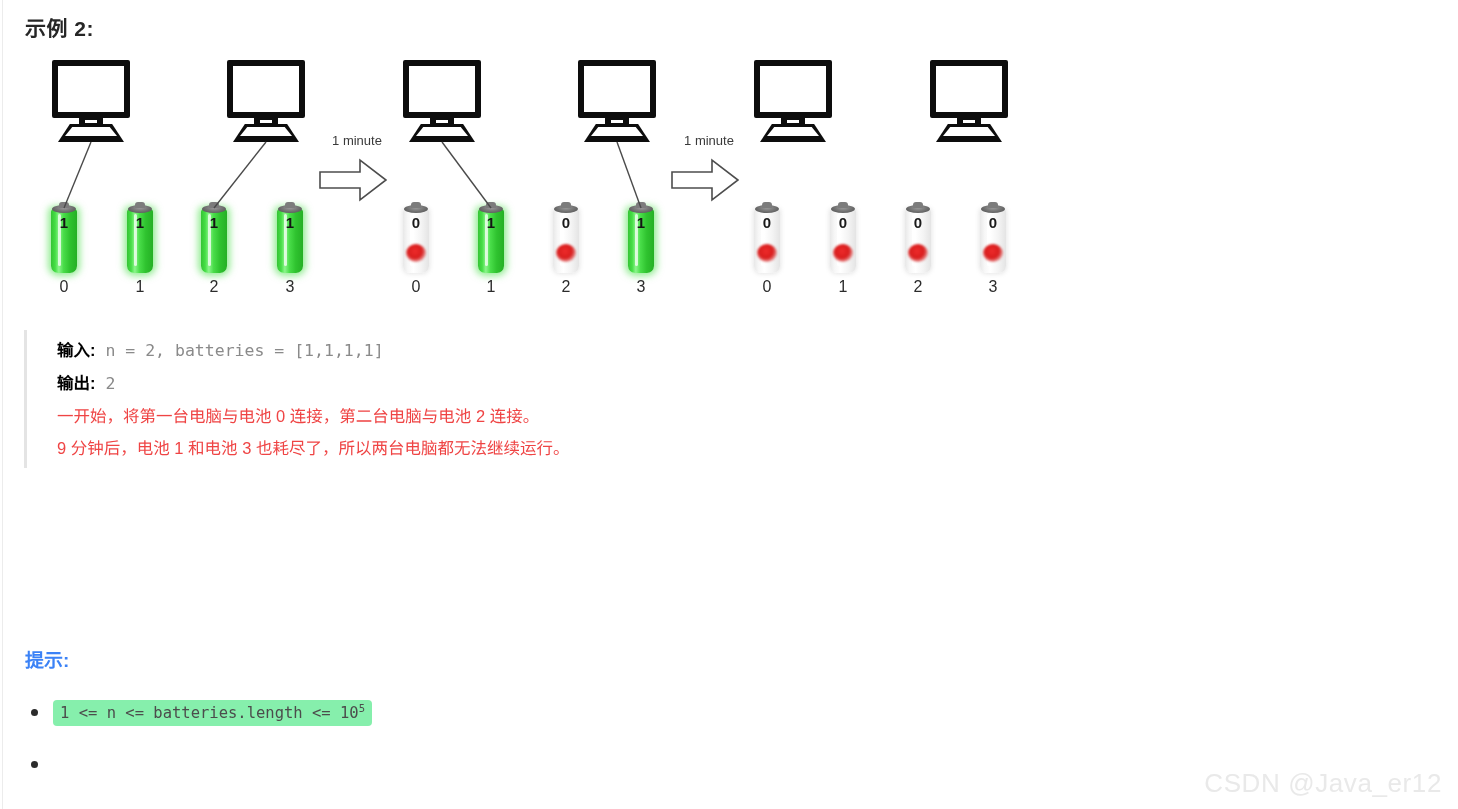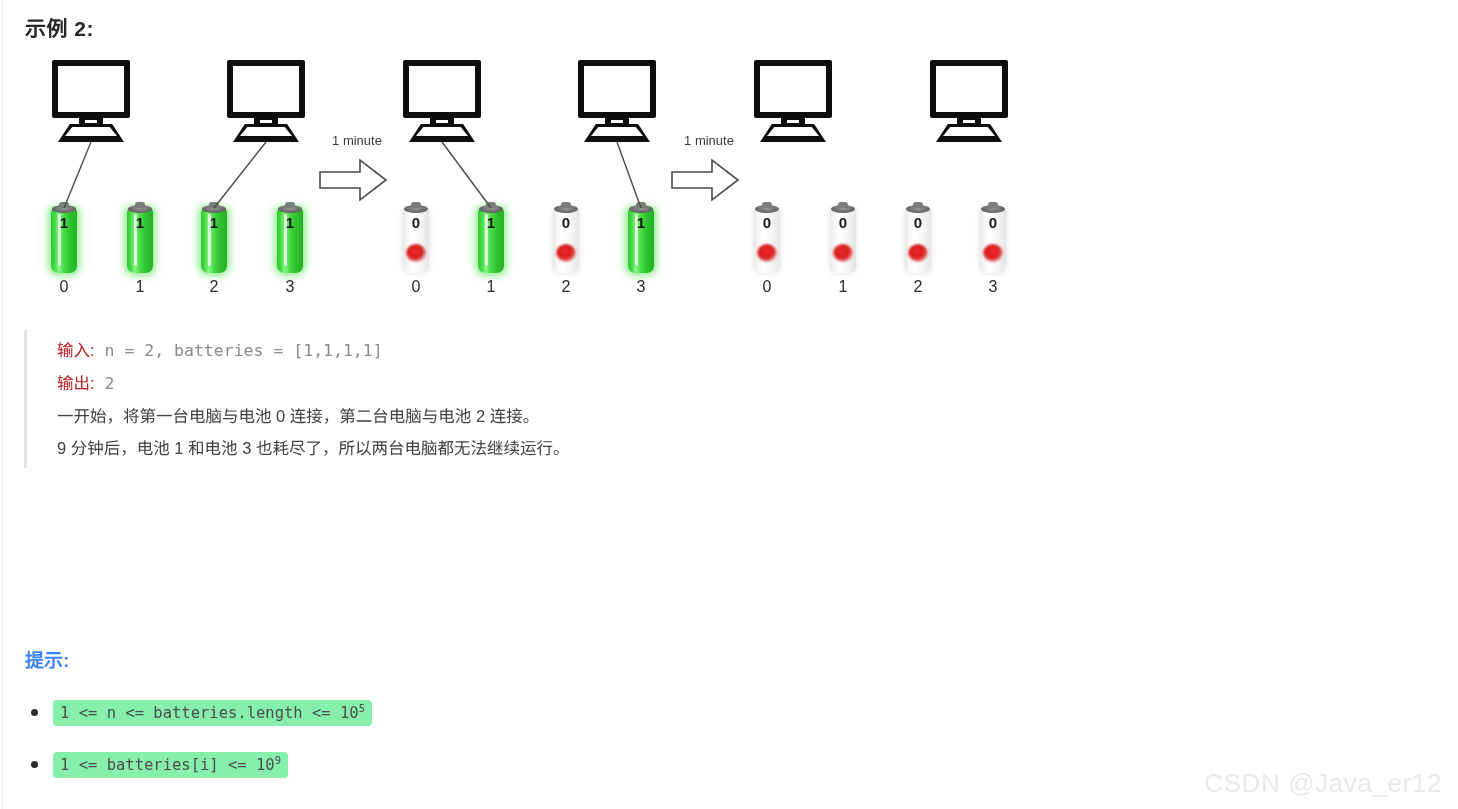--- a/index.html
+++ b/index.html
@@ -195,29 +195,29 @@
     padding: 4px 0 4px 30px;
   }
   .quote .line {
     font-family: "DejaVu Sans Mono", "Liberation Mono", monospace;
     font-size: 16.5px;
     line-height: 32px;
     color: #8a8a8a;
     white-space: pre;
   }
   .quote .line b {
-    color: #b91c1c;
+    color: #000000;
     font-family: "Liberation Sans", sans-serif;
-    font-weight: normal;
+    font-weight: bold;
   }
   .quote .zh {
     font-family: "Liberation Sans", "DejaVu Sans", sans-serif;
     font-size: 16.5px;
     line-height: 32px;
-    color: #404040;
+    color: #ef4444;
     white-space: pre;
   }
 
   
   .hints-heading {
     position: absolute;
     left: 25px; top: 645px;
     font-size: 19px;
     font-weight: bold;
     color: #3b82f6;
@@ -444,16 +444,16 @@
   <div class="line"><b>输入:</b><span> n = 2, batteries = [1,1,1,1]</span></div>
   <div class="line"><b>输出:</b><span> 2</span></div>
   <div class="zh">一开始，将第一台电脑与电池 0 连接，第二台电脑与电池 2 连接。</div>
   <div class="zh">9 分钟后，电池 1 和电池 3 也耗尽了，所以两台电脑都无法继续运行。</div>
 </div>
 
 <div class="hints-heading">提示:</div>
 
 <ul class="hint-list" id="hint-list">
     <li><span class="bullet"></span><code><span>1 &lt;= n &lt;= batteries.length &lt;= 10</span><sup>5</sup></code></li>
-    <li><span class="bullet"></span><code><span>1 &lt;= batteries[i] &lt;= 10</span><sup>9</sup></code></li>
+    <li><span class="bullet"></span></li>
   </ul>
 
 <div class="watermark">CSDN @Java_er12</div>
 
 </body></html>

